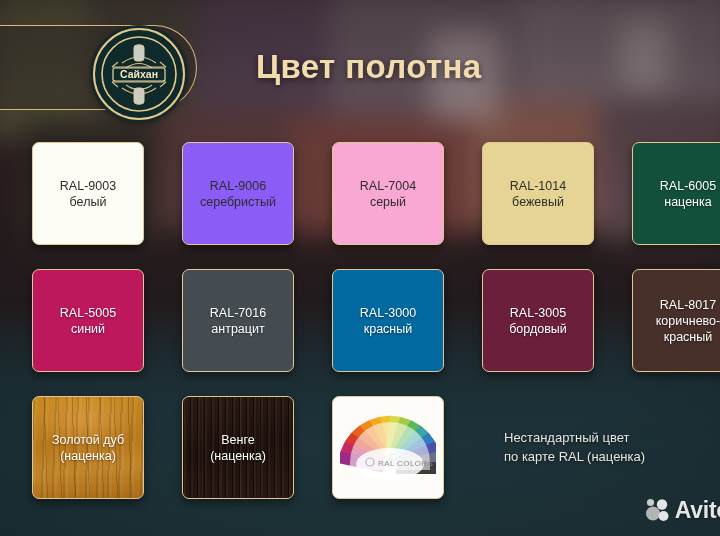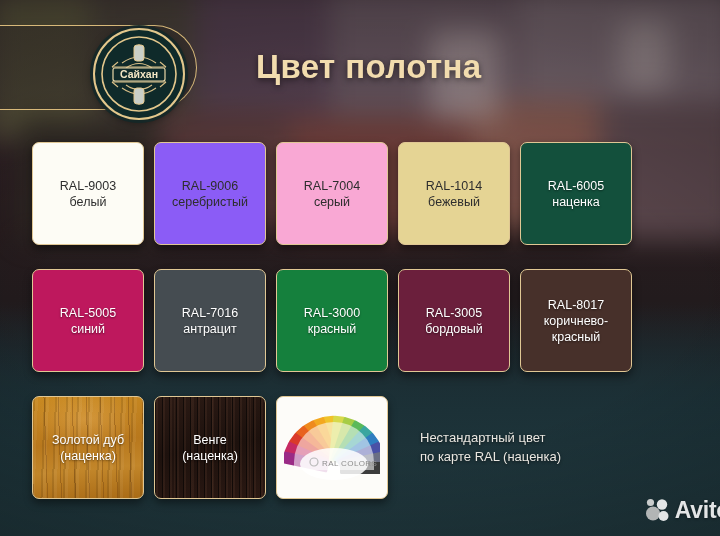--- a/index.html
+++ b/index.html
@@ -72,21 +72,21 @@
     position:absolute;left:236px;top:48px;
     font-size:33px;font-weight:bold;letter-spacing:.4px;
     color:#f2dcae;
     text-shadow:0 2px 6px rgba(0,0,0,.55);
     white-space:nowrap;
     margin-left:20px;
   }
 
   
   .grid{position:absolute;left:32px;top:142px;width:660px;}
-  .row{display:flex;gap:10px;margin-bottom:24px;}
+  .row{display:flex;gap:38px;margin-bottom:24px;}
   .sw{
     position:relative;width:110px;height:101px;
     border-radius:7px;
     border:1.5px solid #e0c794;
     box-shadow:0 4px 9px rgba(0,0,0,.45);
     display:flex;align-items:center;justify-content:center;
     overflow:hidden;
     flex:0 0 auto;
   }
   .sw .lbl{
@@ -233,21 +233,21 @@
           <div>RAL-5005</div>
           <div>синий</div>
         </div>
       </div>
       <div class="sw dark" style="background: rgb(69, 76, 81);">
         <div class="lbl">
           <div>RAL-7016</div>
           <div>антрацит</div>
         </div>
       </div>
-      <div class="sw dark" style="background: #15803d;">
+      <div class="sw dark" style="background: #0369a1;">
         <div class="lbl">
           <div>RAL-3000</div>
           <div>красный</div>
         </div>
       </div>
       <div class="sw dark" style="background: rgb(107, 31, 60);">
         <div class="lbl">
           <div>RAL-3005</div>
           <div>бордовый</div>
         </div>

